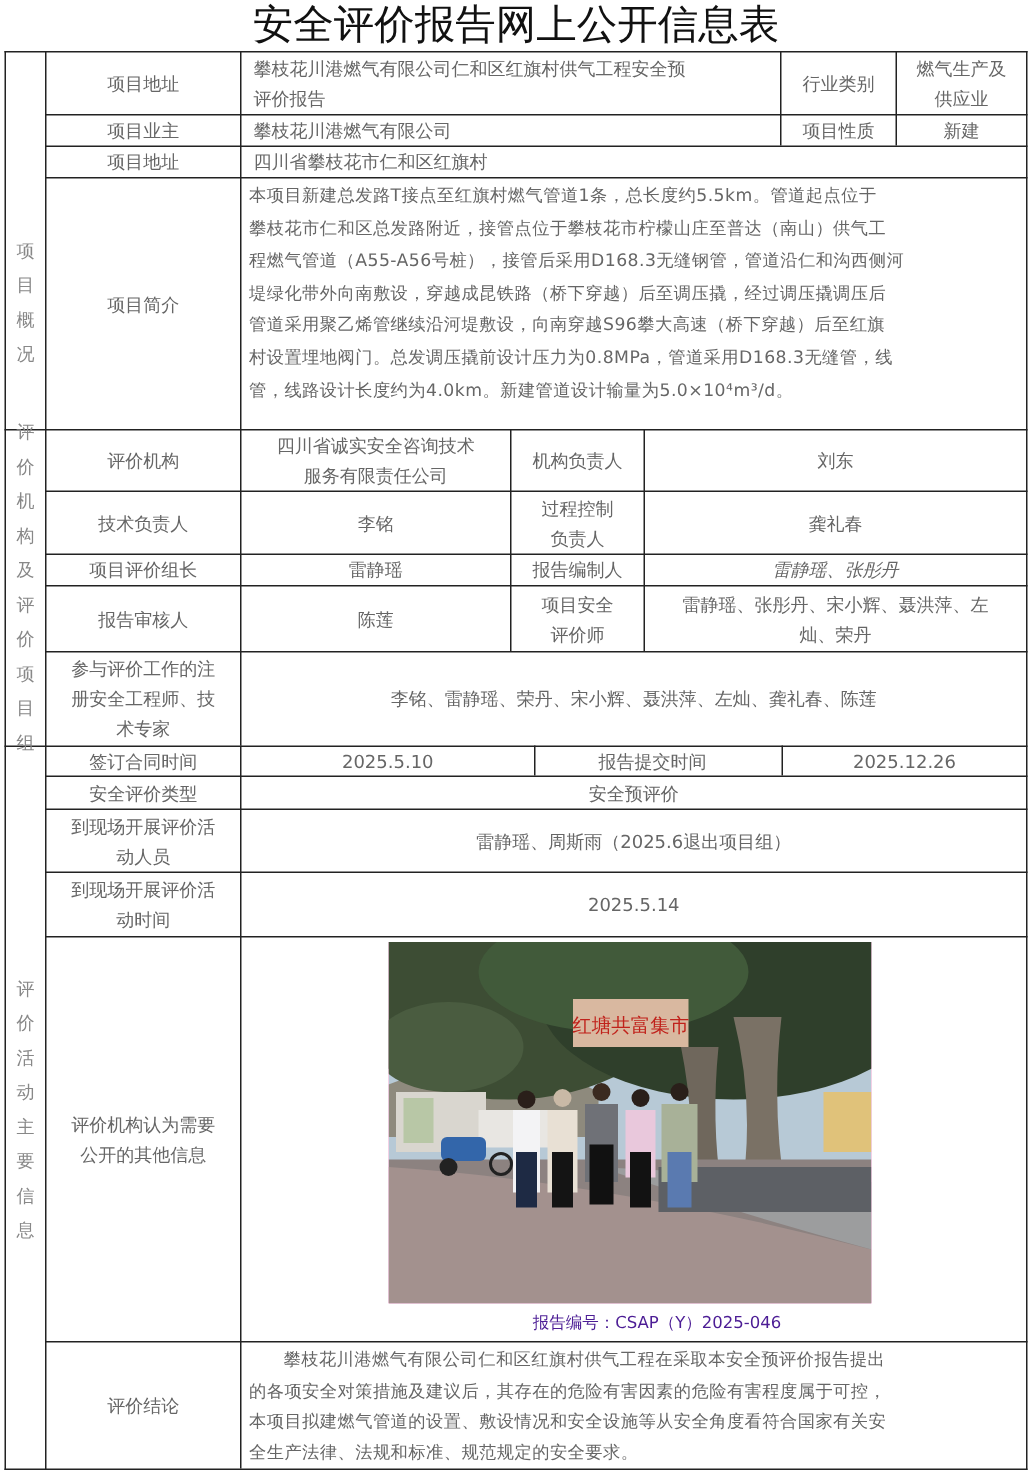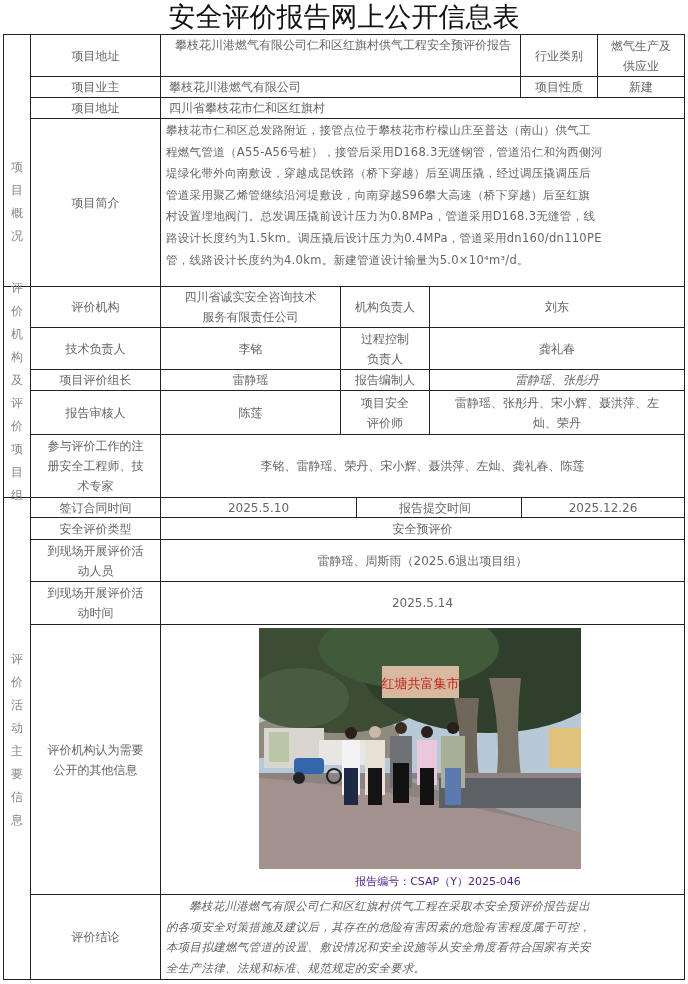--- a/index.html
+++ b/index.html
@@ -84,46 +84,46 @@
   <span>价</span>
   <span>活</span>
   <span>动</span>
   <span>主</span>
   <span>要</span>
   <span>信</span>
   <span>息</span>
 </div>
 
 <div class="cell" style="left:31px;top:35px;width:129px;height:41px;">项目地址</div>
-<div class="cell left" style="left:161px;top:35px;width:359px;height:41px;align-items:flex-start;justify-content:center;">
+<div class="cell left" style="left:161px;top:35px;width:359px;height:41px;flex-direction:column;align-items:flex-start;justify-content:flex-end;">
   <span>攀枝花川港燃气有限公司仁和区红旗村供气工程安全预</span>
   <span>评价报告</span>
 </div>
 <div class="cell" style="left:521px;top:35px;width:76px;height:41px;">行业类别</div>
 <div class="cell" style="left:598px;top:35px;width:86px;height:41px;flex-direction:column;">
   <span>燃气生产及</span>
   <span>供应业</span>
 </div>
 
 <div class="cell" style="left:31px;top:77px;width:129px;height:20px;">项目业主</div>
 <div class="cell left" style="left:161px;top:77px;width:359px;height:20px;">攀枝花川港燃气有限公司</div>
 <div class="cell" style="left:521px;top:77px;width:76px;height:20px;">项目性质</div>
 <div class="cell" style="left:598px;top:77px;width:86px;height:20px;">新建</div>
 
 <div class="cell" style="left:31px;top:98px;width:129px;height:20px;">项目地址</div>
 <div class="cell left" style="left:161px;top:98px;width:523px;height:20px;">四川省攀枝花市仁和区红旗村</div>
 
 <div class="cell" style="left:31px;top:119px;width:129px;height:167px;">项目简介</div>
 <div class="abs para" style="left:166px;top:120px;width:515px;height:166px;">
+  <div>本项目新建总发路T接点至红旗村燃气管道1条，总长度约5.5km。管道起点位于</div>
   <div>攀枝花市仁和区总发路附近，接管点位于攀枝花市柠檬山庄至普达（南山）供气工</div>
   <div>程燃气管道（A55-A56号桩），接管后采用D168.3无缝钢管，管道沿仁和沟西侧河</div>
   <div>堤绿化带外向南敷设，穿越成昆铁路（桥下穿越）后至调压撬，经过调压撬调压后</div>
   <div>管道采用聚乙烯管继续沿河堤敷设，向南穿越S96攀大高速（桥下穿越）后至红旗</div>
   <div>村设置埋地阀门。总发调压撬前设计压力为0.8MPa，管道采用D168.3无缝管，线</div>
-  <div>路设计长度约为1.5km。调压撬后设计压力为0.4MPa，管道采用dn160/dn110PE</div>
   <div>管，线路设计长度约为4.0km。新建管道设计输量为5.0×10⁴m³/d。</div>
 </div>
 
 <div class="cell" style="left:31px;top:287px;width:129px;height:40px;">评价机构</div>
 <div class="cell" style="left:161px;top:287px;width:179px;height:40px;flex-direction:column;justify-content:space-between;">
   <span>四川省诚实安全咨询技术</span>
   <span>服务有限责任公司</span>
 </div>
 <div class="cell" style="left:341px;top:287px;width:88px;height:40px;">机构负责人</div>
 <div class="cell" style="left:430px;top:287px;width:254px;height:40px;">刘东</div>
@@ -230,18 +230,18 @@
         <circle cx="168" cy="104" r="6" fill="#2a1f1a"></circle>
       <rect x="182" y="108" width="24" height="52" fill="#a8b198"></rect>
         <rect x="186" y="140" width="16" height="37" fill="#5a7ab0"></rect>
         <circle cx="194" cy="100" r="6" fill="#2a1f1a"></circle>
     </g>
   </svg>
 </div>
 <div class="caption">报告编号：CSAP（Y）2025-046</div>
 
 <div class="cell" style="left:31px;top:895px;width:129px;height:84px;">评价结论</div>
-<div class="abs para" style="left:166px;top:896px;width:515px;height:83px;line-height:20.5px;font-style:italic;">
+<div class="abs para" style="left:166px;top:896px;width:515px;height:83px;line-height:20.5px;">
   <div style="text-indent:2em;">攀枝花川港燃气有限公司仁和区红旗村供气工程在采取本安全预评价报告提出</div>
   <div>的各项安全对策措施及建议后，其存在的危险有害因素的危险有害程度属于可控，</div>
   <div>本项目拟建燃气管道的设置、敷设情况和安全设施等从安全角度看符合国家有关安</div>
   <div>全生产法律、法规和标准、规范规定的安全要求。</div>
 </div>
 
 </body></html>

